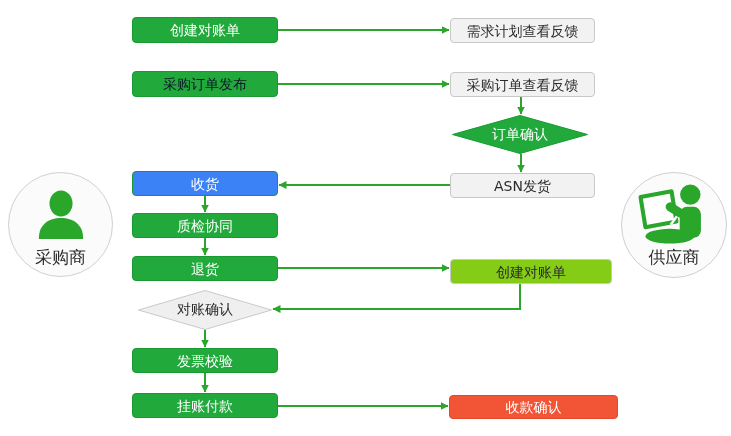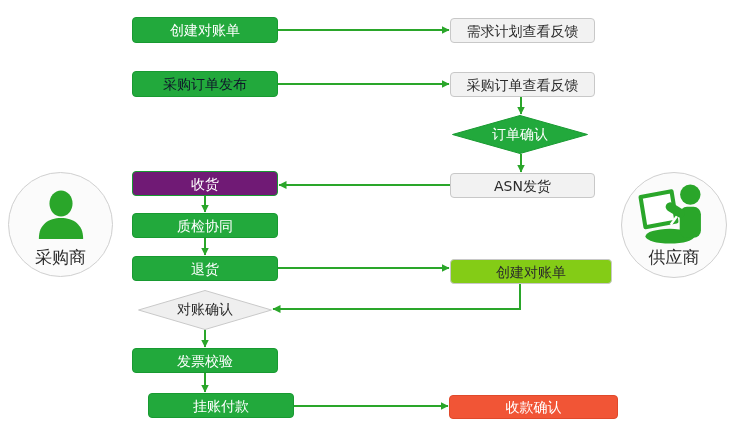--- a/index.html
+++ b/index.html
@@ -45,31 +45,31 @@
         <polyline points="520,284 520,309 273,309" fill="none" stroke="#2aa62a" stroke-width="2" marker-end="url(#ah)"></polyline>
         <polyline points="205,329 205,347" fill="none" stroke="#2aa62a" stroke-width="2" marker-end="url(#ah)"></polyline>
         <polyline points="205,373 205,392" fill="none" stroke="#2aa62a" stroke-width="2" marker-end="url(#ah)"></polyline>
         <polyline points="278,406 448,406" fill="none" stroke="#2aa62a" stroke-width="2" marker-end="url(#ah)"></polyline>
       </g>
   </svg>
 
   <div id="nodes">
       <div class="node rect" style="left: 132px; top: 17px; width: 146px; height: 26px; background: rgb(34, 169, 60); border: 1px solid rgb(24, 154, 49); color: rgb(255, 255, 255);">创建对账单</div>
       <div class="node rect" style="left: 132px; top: 71px; width: 146px; height: 26px; background: rgb(34, 169, 60); border: 1px solid rgb(24, 154, 49); color: #0f172a;">采购订单发布</div>
-      <div class="node rect" style="left: 132px; top: 171px; width: 146px; height: 25px; background: #701a75; border: 1px solid rgb(24, 154, 49); color: rgb(255, 255, 255);">收货</div>
+      <div class="node rect" style="left: 132px; top: 171px; width: 146px; height: 25px; background: #3b82f6; border: 1px solid rgb(24, 154, 49); color: rgb(255, 255, 255);">收货</div>
       <div class="node rect" style="left: 132px; top: 213px; width: 146px; height: 25px; background: rgb(34, 169, 60); border: 1px solid rgb(24, 154, 49); color: rgb(255, 255, 255);">质检协同</div>
       <div class="node rect" style="left: 132px; top: 256px; width: 146px; height: 25px; background: rgb(34, 169, 60); border: 1px solid rgb(24, 154, 49); color: rgb(255, 255, 255);">退货</div>
       <div class="node diamond" style="left: 138px; top: 290px; width: 134px; height: 40px;">
         <svg width="134" height="40">
           <polygon points="67,0.5 133.5,20 67,39.5 0.5,20" fill="#efefef" stroke="#c9c9c9" stroke-width="1"></polygon>
         </svg>
         <span class="dlabel" style="color: rgb(43, 43, 43);">对账确认</span>
       </div>
       <div class="node rect" style="left: 132px; top: 348px; width: 146px; height: 25px; background: rgb(34, 169, 60); border: 1px solid rgb(24, 154, 49); color: rgb(255, 255, 255);">发票校验</div>
-      <div class="node rect" style="left: 132px; top: 393px; width: 146px; height: 25px; background: rgb(34, 169, 60); border: 1px solid rgb(24, 154, 49); color: rgb(255, 255, 255); margin-left: 16px;">挂账付款</div>
+      <div class="node rect" style="left: 132px; top: 393px; width: 146px; height: 25px; background: rgb(34, 169, 60); border: 1px solid rgb(24, 154, 49); color: rgb(255, 255, 255);">挂账付款</div>
       <div class="node rect" style="left: 450px; top: 18px; width: 145px; height: 25px; background: rgb(242, 242, 242); border: 1px solid rgb(200, 200, 200); color: rgb(43, 43, 43);">需求计划查看反馈</div>
       <div class="node rect" style="left: 450px; top: 72px; width: 145px; height: 25px; background: rgb(242, 242, 242); border: 1px solid rgb(200, 200, 200); color: rgb(43, 43, 43);">采购订单查看反馈</div>
       <div class="node diamond" style="left: 452px; top: 115px; width: 136px; height: 39px;">
         <svg width="136" height="39">
           <polygon points="68,0.5 135.5,19.5 68,38.5 0.5,19.5" fill="#22a93c" stroke="#189a31" stroke-width="1"></polygon>
         </svg>
         <span class="dlabel" style="color: rgb(255, 255, 255);">订单确认</span>
       </div>
       <div class="node rect" style="left: 450px; top: 173px; width: 145px; height: 25px; background: rgb(242, 242, 242); border: 1px solid rgb(200, 200, 200); color: rgb(43, 43, 43);">ASN发货</div>
       <div class="node rect" style="left: 450px; top: 259px; width: 162px; height: 25px; background: #84cc16; border: 1px solid rgb(200, 200, 200); color: rgb(43, 43, 43);">创建对账单</div>

